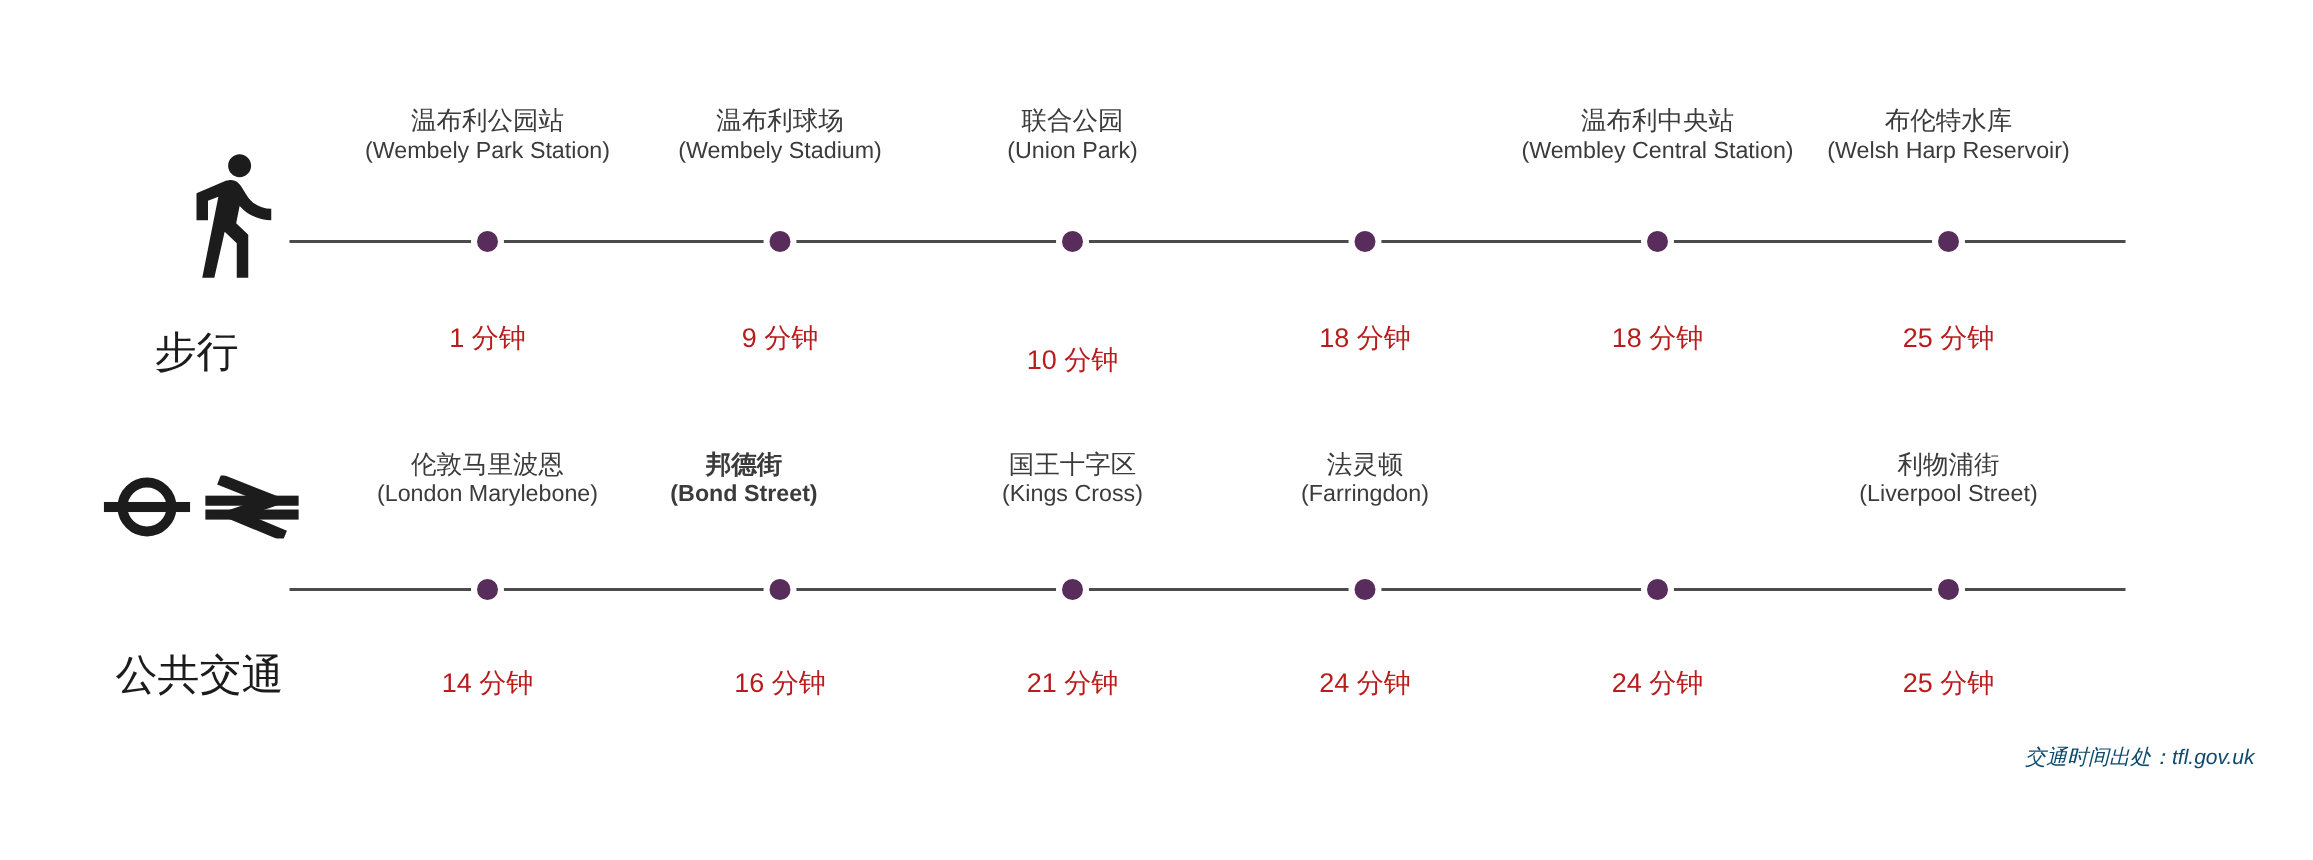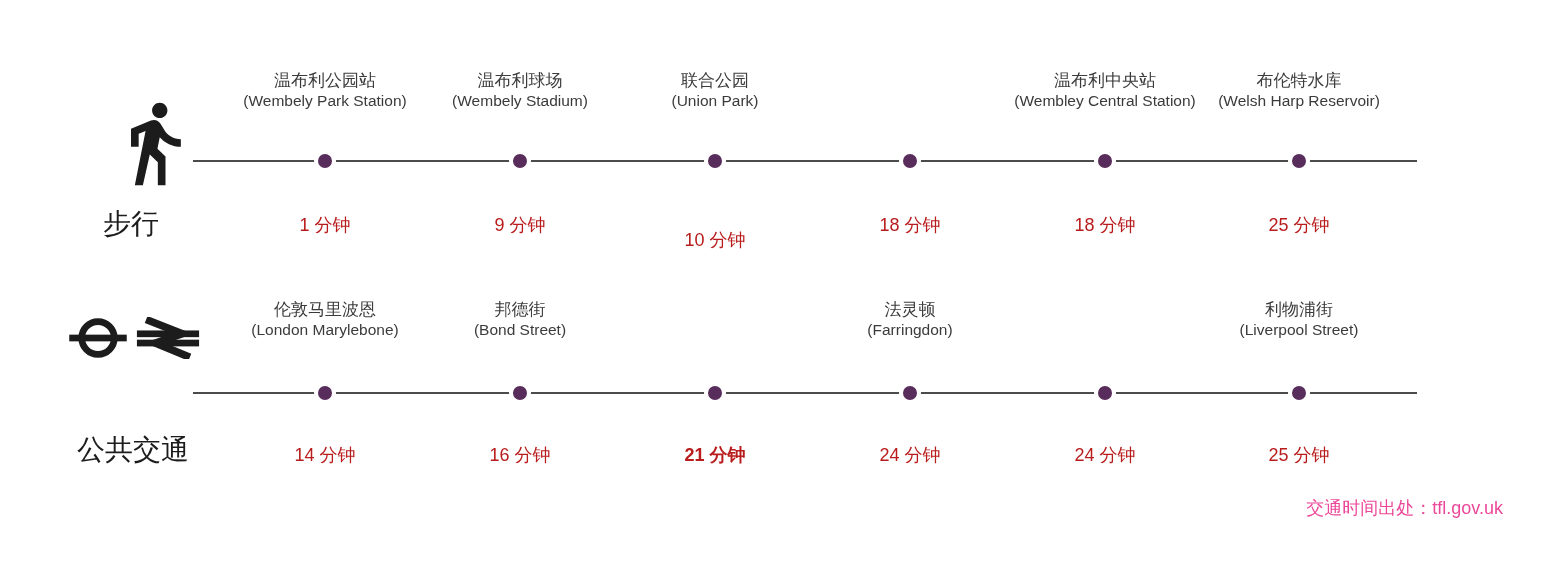--- a/index.html
+++ b/index.html
@@ -55,37 +55,38 @@
     position: absolute;
     transform: translateX(-50%);
     font-size: 18px;
     color: #b91c1c;
     white-space: nowrap;
   }
   .footer-note {
     position: absolute;
     right: 39px;
     top: 496px;
-    font-size: 18px;
-    color: #ec4899;
+    font-size: 14px;
+    color: #0c4a6e;
     white-space: nowrap;
+    font-style: italic;
   }
   svg { display: block; }
 </style>
 </head>
 <body>
 
 <div class="canvas">
 
   <div class="row-icon" style="left:108px; top:90px;">
     <svg width="92" height="106" viewBox="0 0 24 24">
       <path fill="#1c1c1c" d="M13.5 5.5c1.1 0 2-.9 2-2s-.9-2-2-2-2 .9-2 2 .9 2 2 2zM9.8 8.9L7 23h2.1l1.8-8 2.1 2v6h2v-7.5l-2.1-2 .6-3C14.8 12 16.8 13 19 13v-2c-1.9 0-3.5-1-4.3-2.4l-1-1.6c-.4-.6-1-1-1.7-1-.3 0-.5.1-.8.1L6 8.3V13h2V9.6l1.8-.7"></path>
     </svg>
   </div>
-  <div class="row-label" style="left:103px; top:205px;">步行</div>
+  <div class="row-label" style="left:103px; top:216px;">步行</div>
 
   <div class="timeline" style="left:193px; top:160px; width:1224px;"></div>
 
   <div class="col" style="left:520px; top:70px;">
     <div class="cn">温布利球场</div>
     <div class="en">(Wembely Stadium)</div>
   </div>
   <div class="col" style="left:325px; top:70px;">
     <div class="cn">温布利公园站</div>
     <div class="en">(Wembely Park Station)</div>
@@ -131,42 +132,46 @@
     </svg>
   </div>
   <div class="row-label" style="left:77px; top:431px;">公共交通</div>
 
   <div class="timeline" style="left:193px; top:392px; width:1224px;"></div>
 
   <div class="col" style="left:325px; top:299px;">
     <div class="cn">伦敦马里波恩</div>
     <div class="en">(London Marylebone)</div>
   </div>
-  <div class="col" style="left:520px; top:299px;">
+  <div class="col" style="left:496px; top:299px;font-weight:bold;">
     <div class="cn">邦德街</div>
     <div class="en">(Bond Street)</div>
+  </div>
+  <div class="col" style="left:715px; top:299px;">
+    <div class="cn">国王十字区</div>
+    <div class="en">(Kings Cross)</div>
   </div>
   <div class="col" style="left:910px; top:299px;">
     <div class="cn">法灵顿</div>
     <div class="en">(Farringdon)</div>
   </div>
   <div class="col" style="left:1299px; top:299px;">
     <div class="cn">利物浦街</div>
     <div class="en">(Liverpool Street)</div>
   </div>
 
   <div class="dot" style="left:325px; top:393px;"></div>
   <div class="dot" style="left:520px; top:393px;"></div>
   <div class="dot" style="left:715px; top:393px;"></div>
   <div class="dot" style="left:910px; top:393px;"></div>
   <div class="dot" style="left:1105px; top:393px;"></div>
   <div class="dot" style="left:1299px; top:393px;"></div>
 
   <div class="time" style="left:325px; top:443px;">14 分钟</div>
   <div class="time" style="left:520px; top:443px;">16 分钟</div>
-  <div class="time" style="left:715px; top:443px;font-weight:bold;">21 分钟</div>
+  <div class="time" style="left:715px; top:443px;">21 分钟</div>
   <div class="time" style="left:910px; top:443px;">24 分钟</div>
   <div class="time" style="left:1105px; top:443px;">24 分钟</div>
   <div class="time" style="left:1299px; top:443px;">25 分钟</div>
 
   <div class="footer-note">交通时间出处：tfl.gov.uk</div>
 
 </div>
 
 </body></html>

